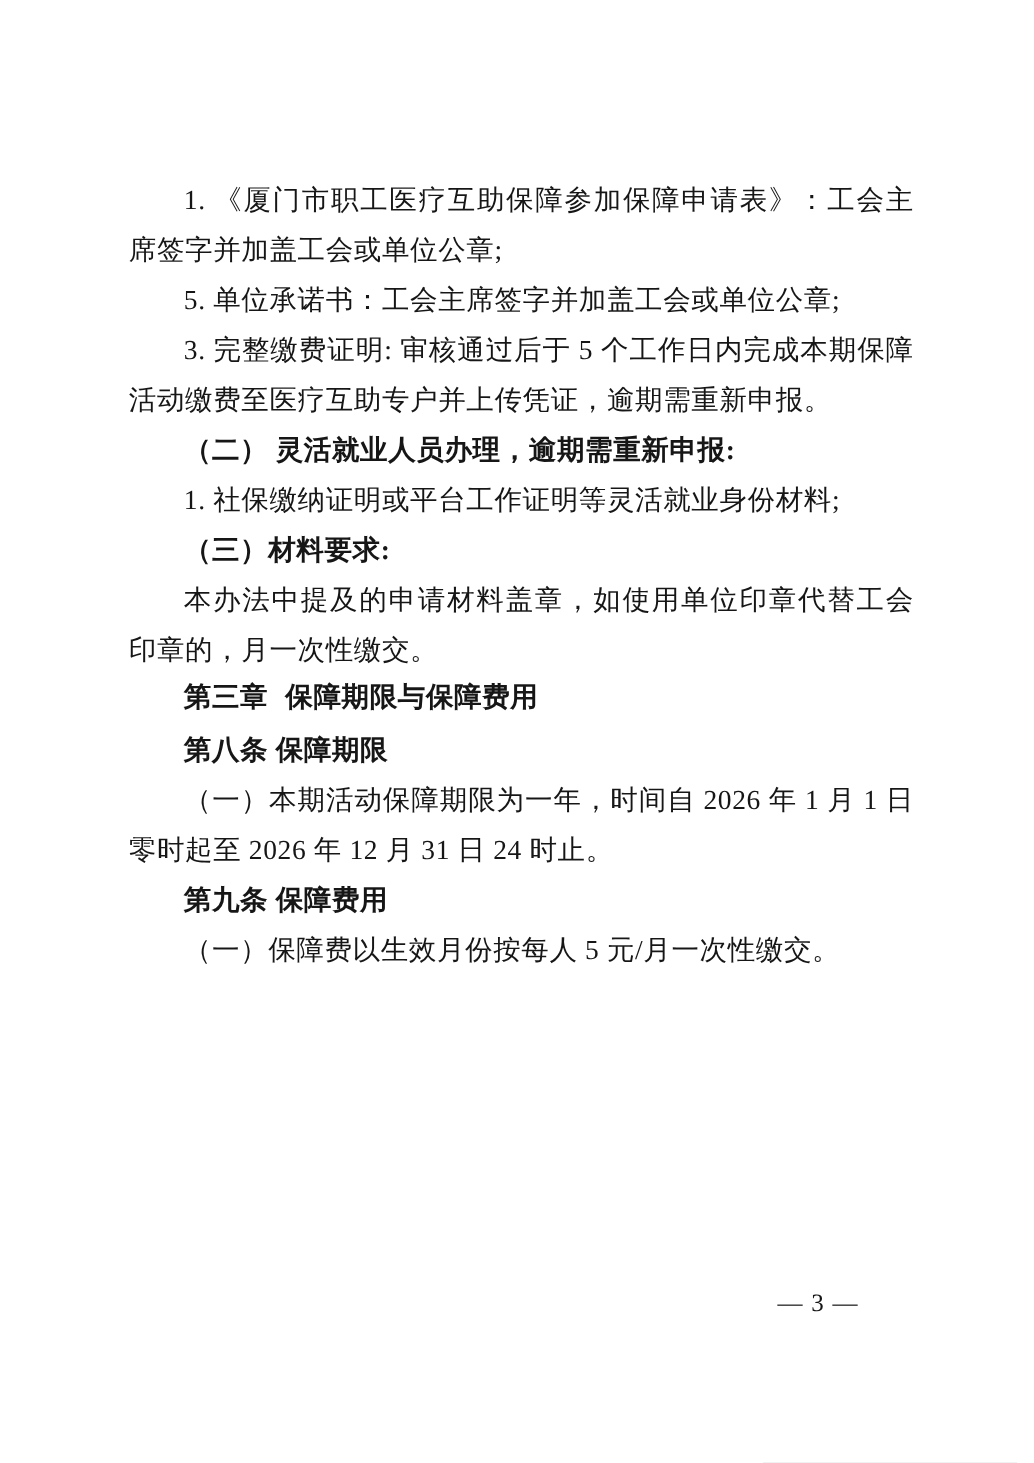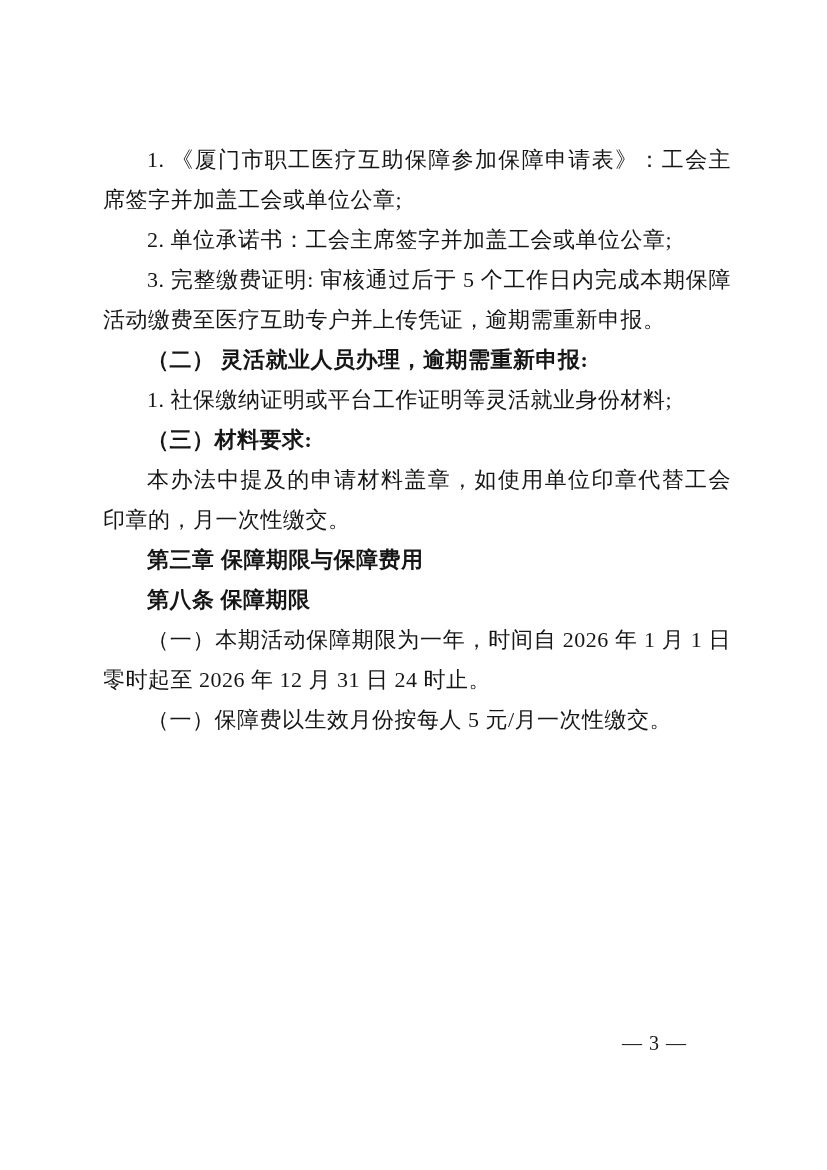--- a/index.html
+++ b/index.html
@@ -26,21 +26,21 @@
     text-align: justify;
     text-justify: inter-ideograph;
     text-indent: 2em;
     letter-spacing: 0.5px;
   }
   .content p.b { font-weight: bold; }
   .chapter-title {
     margin: 0;
     margin-top: 25px;
     margin-bottom: 14px;
-    font-family: Liberation Sans, sans-serif;
+    font-family: Liberation Mono, monospace;
     font-weight: bold;
     font-size: 22px;
     line-height: 40px;
     text-align: center;
     text-indent: 0;
     letter-spacing: 0.5px;
   }
   .page-footer {
     position: absolute;
     top: 1030px;
@@ -50,31 +50,32 @@
     color: #161616;
     letter-spacing: 1px;
   }
 </style>
 </head>
 <body>
 
 <div class="page">
   <div class="content">
     <p>1. 《厦门市职工医疗互助保障参加保障申请表》：工会主席签字并加盖工会或单位公章;</p>
-    <p>2. 单位承诺书：工会主席签字并加盖工会或单位公章;</p>
+    <p>5. 单位承诺书：工会主席签字并加盖工会或单位公章;</p>
     <p>3. 完整缴费证明: 审核通过后于 5 个工作日内完成本期保障活动缴费至医疗互助专户并上传凭证，逾期需重新申报。</p>
 
     <p class="b">（二） 灵活就业人员办理，逾期需重新申报:</p>
     <p>1. 社保缴纳证明或平台工作证明等灵活就业身份材料;</p>
 
     <p class="b">（三）材料要求:</p>
     <p>本办法中提及的申请材料盖章，如使用单位印章代替工会印章的，月一次性缴交。</p>
 
     <p class="chapter-title">第三章 保障期限与保障费用</p>
 
     <p class="b">第八条 保障期限</p>
     <p>（一）本期活动保障期限为一年，时间自 2026 年 1 月 1 日零时起至 2026 年 12 月 31 日 24 时止。</p>
 
+    <p class="b">第九条 保障费用</p>
     <p>（一）保障费以生效月份按每人 5 元/月一次性缴交。</p>
   </div>
 
   <div class="page-footer">— 3 —</div>
 </div>
 
 </body></html>

